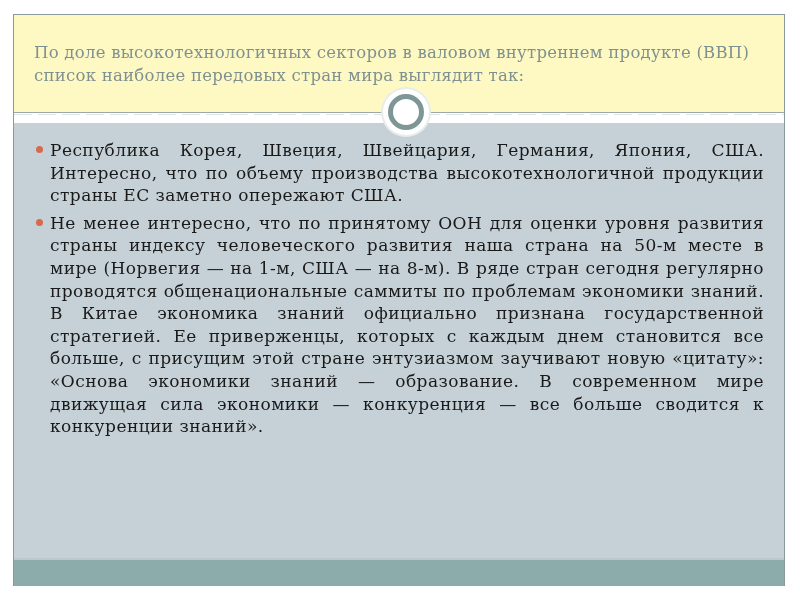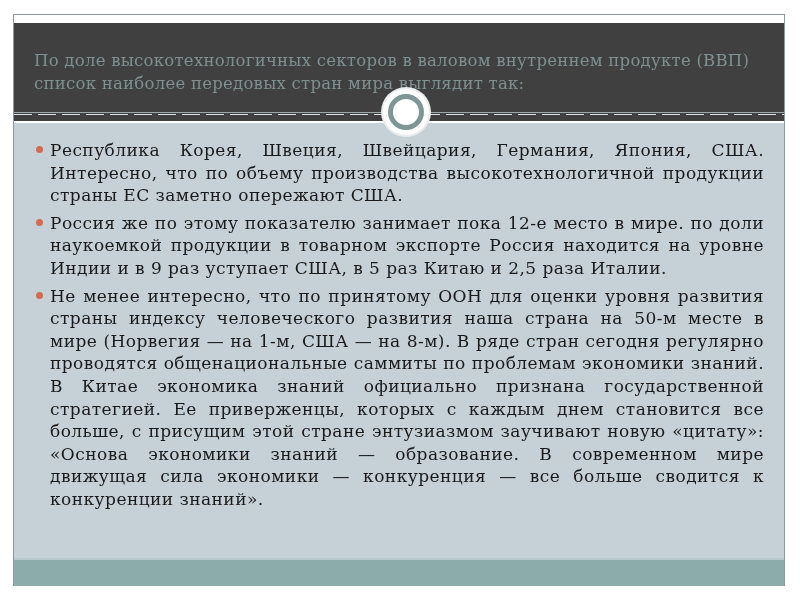--- a/index.html
+++ b/index.html
@@ -5,21 +5,21 @@
   html, body { margin: 0; padding: 0; }
   body {
     width: 800px; height: 600px; background: #ffffff; position: relative; overflow: hidden;
     font-family: "DejaVu Serif", serif;
   }
   .slide {
     position: absolute; left: 13px; top: 14px; width: 772px; height: 572px;
     border: 1px solid #8a9a9a; box-sizing: border-box; background: #ffffff;
   }
   .title-area {
-    position: absolute; left: 0; top: 8px; width: 100%; height: 98px; background: #404040;
+    position: absolute; left: 0; top: 0; width: 100%; height: 98px; background: #fef9c3;
   }
   .title {
     position: absolute; left: 20px; top: 26px; width: 740px;
     color: #7e9090; font-size: 16.5px; line-height: 23px; letter-spacing: 0.25px;
   }
   .divider {
     position: absolute; left: 0; top: 97px; width: 100%; height: 0;
     border-top: 1px solid #9aa8a8;
   }
   .divider-dash {
@@ -70,22 +70,18 @@
     <div class="ring"></div>
   </div>
 
   <div class="content">
     <div class="bullet">
       <span class="bullet-dot"></span>
       <span>Республика Корея, Швеция, Швейцария, Германия, Япония, США. Интересно, что по объему производства высокотехнологичной продукции страны ЕС заметно опережают США.</span>
     </div>
     <div class="bullet">
       <span class="bullet-dot"></span>
-      <span>Россия же по этому показателю занимает пока 12-е место в мире. по доли наукоемкой продукции в товарном экспорте Россия находится на уровне Индии и в 9 раз уступает США, в 5 раз Китаю и 2,5 раза Италии.</span>
-    </div>
-    <div class="bullet">
-      <span class="bullet-dot"></span>
       <span> Не менее интересно, что по принятому ООН для оценки уровня развития страны индексу человеческого развития наша страна на 50-м месте в мире (Норвегия — на 1-м, США — на 8-м). В ряде стран сегодня регулярно проводятся общенациональные саммиты по проблемам экономики знаний. В Китае экономика знаний официально признана государственной стратегией. Ее приверженцы, которых с каждым днем становится все больше, с присущим этой стране энтузиазмом заучивают новую «цитату»: «Основа экономики знаний — образование. В современном мире движущая сила экономики — конкуренция — все больше сводится к конкуренции знаний».</span>
     </div>
   </div>
 
   <div class="footer-band"></div>
 </div>
 
 </body></html>

